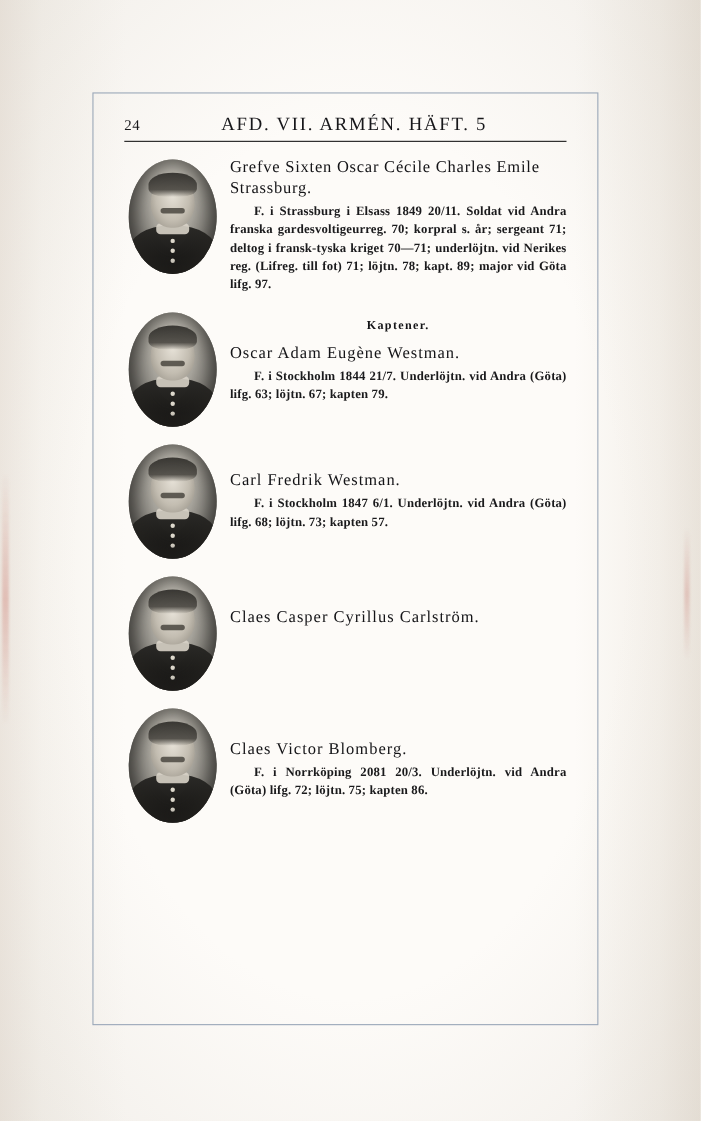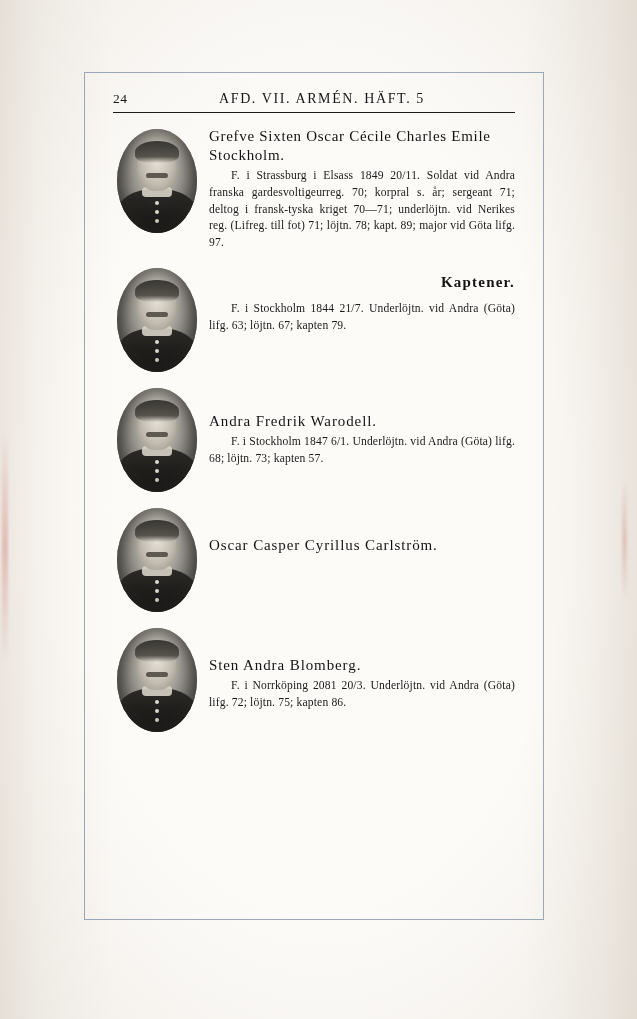--- a/index.html
+++ b/index.html
@@ -44,21 +44,21 @@
     top: 480px;
     width: 5px;
     height: 120px;
     background: linear-gradient(180deg, rgba(215,150,140,0.0), rgba(205,135,125,0.35), rgba(215,150,140,0.0));
     filter: blur(1px);
   }
 
   .sheet {
     position: absolute;
     left: 84px;
-    top: 72px;
+    top: 84px;
     width: 460px;
     height: 848px;
     border: 1px solid #9aa7b8;
     background: transparent;
     box-sizing: border-box;
   }
 
   .inner {
     position: absolute;
     left: 0; top: 0; right: 0; bottom: 0;
@@ -78,21 +78,21 @@
   .folio {
     font-family: "Liberation Serif", serif;
     font-size: 13.5px;
     color: #17171a;
     letter-spacing: 0.5px;
     width: 62px;
   }
   .running-title {
     flex: 1;
     text-align: center;
-    font-size: 14px;
+    font-size: 17px;
     letter-spacing: 1.6px;
     color: #17171a;
     padding-right: 46px;
   }
 
   
   .entry {
     display: flex;
     align-items: flex-start;
     margin-bottom: 14px;
@@ -208,25 +208,26 @@
     letter-spacing: 0.7px;
   }
   .bio {
     font-size: 11.6px;
     line-height: 1.44;
     color: #1a1a1c;
     text-align: justify;
     text-indent: 22px;
     margin: 0;
     letter-spacing: 0.15px;
+    font-weight: bold;
   }
 
   .section-head {
-    text-align: right;
-    font-size: 15px;
+    text-align: center;
+    font-size: 11px;
     font-weight: bold;
     letter-spacing: 1.2px;
     color: #141417;
     margin: 0 0 10px 0;
   }
   .entry.with-head .text-col { padding-top: 0; }
 
   .spacer-top-1 { height: 8px; }
 </style>
 </head>
@@ -253,21 +254,21 @@
           <div class="btn1"></div>
             <div class="btn2"></div>
             <div class="btn3"></div>
           <div class="head"></div>
           <div class="hair"></div>
           <div class="mouth"></div>
           <div class="vig"></div>
         </div>
       </div>
       <div class="text-col">
-        <p class="name wide">Grefve Sixten  Oscar  Cécile  Charles  Emile Stockholm.</p>
+        <p class="name wide">Grefve Sixten  Oscar  Cécile  Charles  Emile Strassburg.</p>
         <p class="bio">F. i Strassburg i Elsass 1849 20/11. Soldat vid Andra franska gardesvoltigeurreg. 70; korpral s. år; sergeant 71; deltog i fransk-tyska kriget 70—71; underlöjtn. vid Nerikes reg. (Lifreg. till fot) 71; löjtn. 78; kapt. 89; major vid Göta lifg. 97.</p>
       </div>
     </div>
 
     <div class="entry with-head">
       <div class="portrait-col">
         <div class="portrait">
           <div class="ph-bg"></div>
           <div class="torso"></div>
           <div class="collar"></div>
@@ -276,20 +277,21 @@
             <div class="btn3"></div>
           <div class="head"></div>
           <div class="hair"></div>
           <div class="mouth"></div>
           <div class="vig"></div>
         </div>
       </div>
       <div class="text-col">
         <div class="spacer-top-1"></div>
         <p class="section-head">Kaptener.</p>
+        <p class="name">Oscar  Adam  Eugène  Westman.</p>
         <p class="bio">F. i Stockholm 1844 21/7. Underlöjtn. vid Andra (Göta) lifg. 63; löjtn. 67; kapten 79.</p>
       </div>
     </div>
 
     <div class="entry">
       <div class="portrait-col">
         <div class="portrait">
           <div class="ph-bg"></div>
           <div class="torso"></div>
           <div class="collar"></div>
@@ -297,21 +299,21 @@
             <div class="btn2"></div>
             <div class="btn3"></div>
           <div class="head"></div>
           <div class="hair"></div>
           <div class="mouth"></div>
           <div class="vig"></div>
         </div>
       </div>
       <div class="text-col">
         <div class="spacer-top-1" style="height:26px"></div>
-        <p class="name">Andra  Fredrik  Warodell.</p>
+        <p class="name">Carl  Fredrik  Westman.</p>
         <p class="bio">F. i Stockholm 1847 6/1. Underlöjtn. vid Andra (Göta) lifg. 68; löjtn. 73; kapten 57.</p>
       </div>
     </div>
 
     <div class="entry">
       <div class="portrait-col">
         <div class="portrait">
           <div class="ph-bg"></div>
           <div class="torso"></div>
           <div class="collar"></div>
@@ -319,40 +321,40 @@
             <div class="btn2"></div>
             <div class="btn3"></div>
           <div class="head"></div>
           <div class="hair"></div>
           <div class="mouth"></div>
           <div class="vig"></div>
         </div>
       </div>
       <div class="text-col">
         <div class="spacer-top-1" style="height:30px"></div>
-        <p class="name">Oscar  Casper  Cyrillus  Carlström.</p>
+        <p class="name">Claes  Casper  Cyrillus  Carlström.</p>
       </div>
     </div>
 
     <div class="entry">
       <div class="portrait-col">
         <div class="portrait">
           <div class="ph-bg"></div>
           <div class="torso"></div>
           <div class="collar"></div>
           <div class="btn1"></div>
             <div class="btn2"></div>
             <div class="btn3"></div>
           <div class="head"></div>
           <div class="hair"></div>
           <div class="mouth"></div>
           <div class="vig"></div>
         </div>
       </div>
       <div class="text-col">
         <div class="spacer-top-1" style="height:30px"></div>
-        <p class="name">Sten  Andra  Blomberg.</p>
+        <p class="name">Claes  Victor  Blomberg.</p>
         <p class="bio">F. i Norrköping 2081 20/3. Underlöjtn. vid Andra (Göta) lifg. 72; löjtn. 75; kapten 86.</p>
       </div>
     </div>
 
   </div>
 </div>
 
 </body></html>

